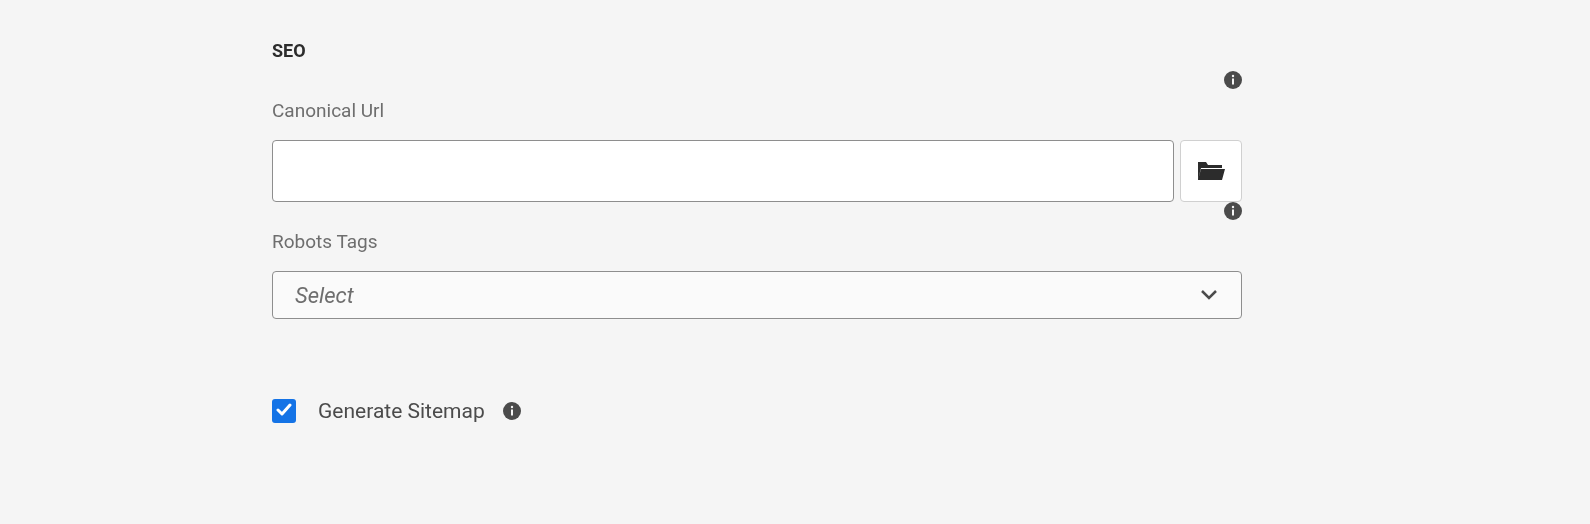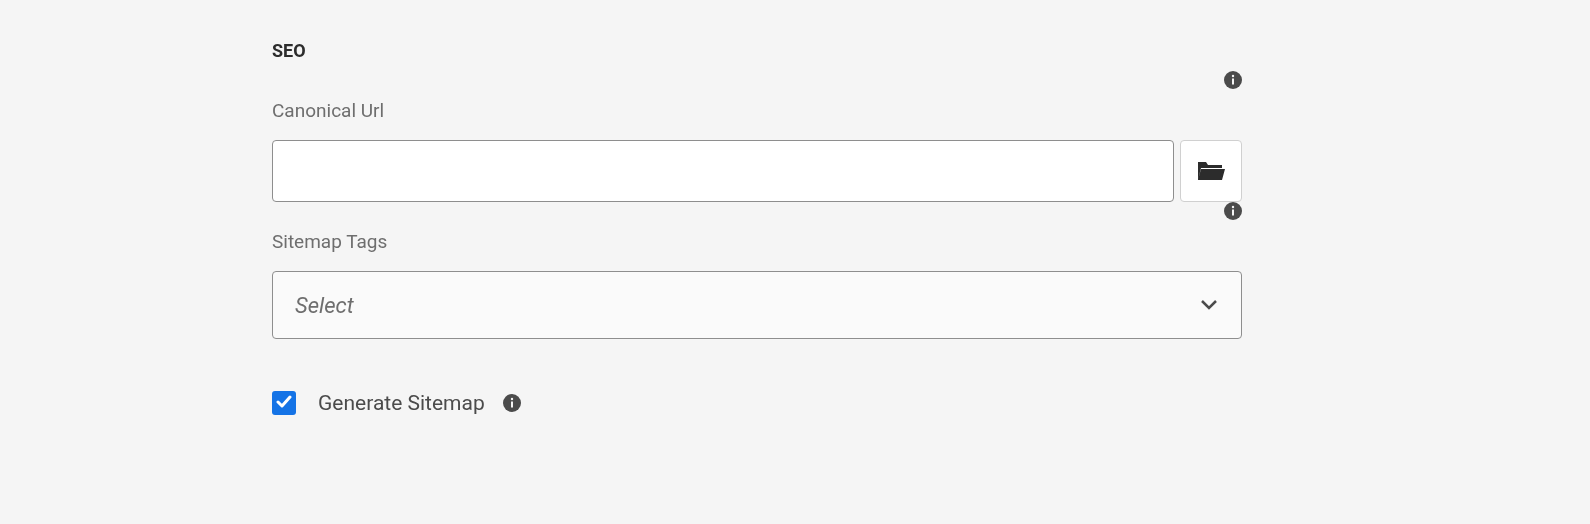--- a/index.html
+++ b/index.html
@@ -77,21 +77,21 @@
     .folder-icon-svg {
       width: 30px;
       height: 26px;
       fill: #2c2c2c;
     }
     .select-row {
       position: relative;
     }
     .select-box {
       width: 100%;
-      height: 68px;
+      height: 48px;
       border: 1px solid #8e8e8e;
       background: #fafafa;
       border-radius: 4px;
       display: flex;
       align-items: center;
       justify-content: space-between;
       padding: 0 22px;
       cursor: pointer;
     }
     .select-placeholder {
@@ -102,21 +102,21 @@
     .chevron-icon-svg {
       width: 20px;
       height: 14px;
       fill: none;
       stroke: #4b4b4b;
       stroke-width: 2.5;
     }
     .checkbox-row {
       display: flex;
       align-items: center;
-      margin-top: 52px;
+      margin-top: 80px;
     }
     .checkbox-box {
       width: 24px;
       height: 24px;
       background: #1473e6;
       border-radius: 3px;
       display: flex;
       align-items: center;
       justify-content: center;
       cursor: pointer;
@@ -171,21 +171,21 @@
   </div>
 
   <div class="field-group">
     <span class="info-icon-holder">
       <svg class="info-icon-svg" viewBox="0 0 18 18">
           <circle cx="9" cy="9" r="9"></circle>
           <rect x="8" y="7.5" width="2" height="6" fill="#f5f5f5"></rect>
           <circle cx="9" cy="5" r="1.2" fill="#f5f5f5"></circle>
         </svg>
     </span>
-    <label class="field-label">Sitemap Tags</label>
+    <label class="field-label">Robots Tags</label>
     <div class="select-row">
       <div class="select-box">
         <span class="select-placeholder">Select</span>
         <span>
           <svg class="chevron-icon-svg" viewBox="0 0 20 14">
               <polyline points="3,4 10,11 17,4"></polyline>
             </svg>
         </span>
       </div>
     </div>

